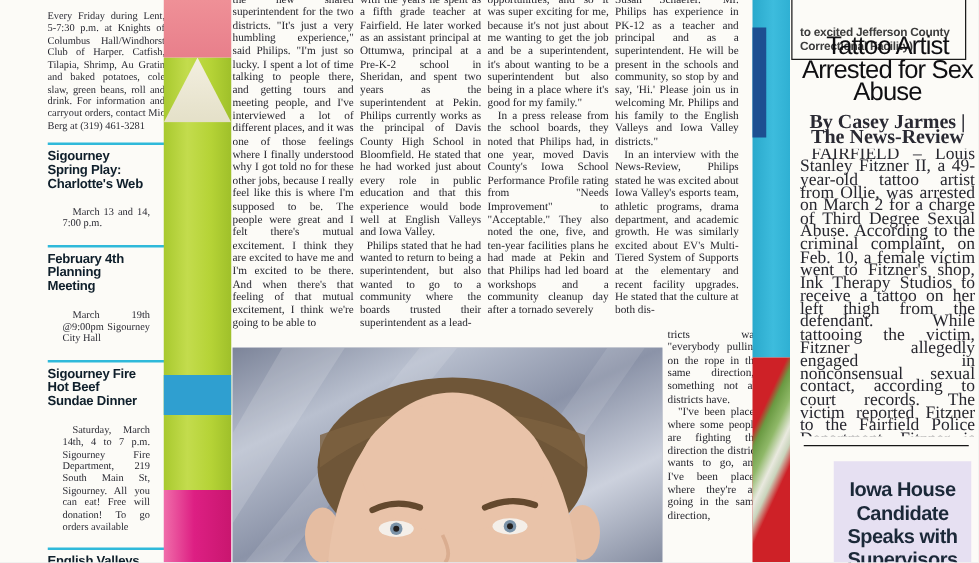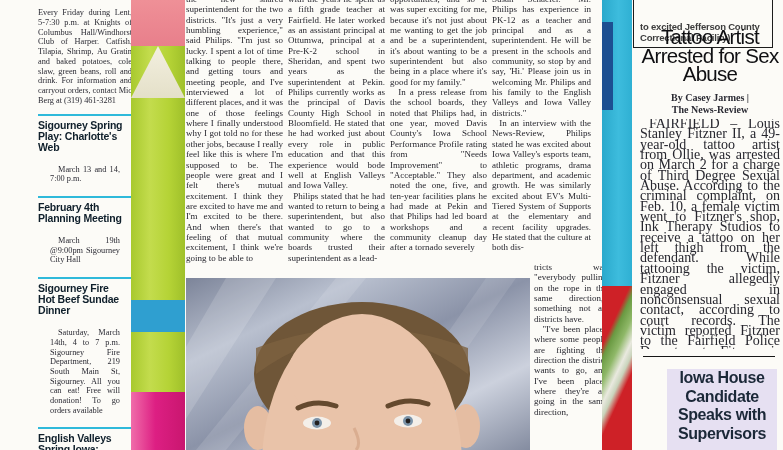--- a/index.html
+++ b/index.html
@@ -5,21 +5,21 @@
   html,body{margin:0;padding:0;background:#e9e9e9;}
   .page{position:relative;width:783px;height:450px;background:#fcfbf7;overflow:hidden;
         font-family:"Liberation Serif",serif;color:#26262e;}
   .abs{position:absolute;}
 
   
   .events{left:38px;top:0;width:94px;height:450px;overflow:hidden;}
   .events .intro{font-size:8.3px;line-height:9.7px;text-align:justify;color:#2a2a33;}
   .ev-divider{border-top:2.5px solid #2fb9da;margin:7px 0 4px 0;height:0;}
   .ev-title{font-family:"Liberation Sans",sans-serif;font-weight:bold;font-size:10.5px;
-            line-height:11px;color:#0f1f2b;margin:0 5px 2px 0;letter-spacing:-.2px;}
+            line-height:11px;color:#0f1f2b;margin:0 16px 2px 0;letter-spacing:-.2px;}
   .ev-details{font-size:8.3px;line-height:9.7px;text-align:justify;text-indent:8px;color:#2a2a33;margin:12px;}
 
   
   .strip-left{left:131px;top:0;width:54px;height:450px;}
   .strip-left .seg{position:absolute;left:0;width:100%;}
   .sl-pink{top:0;height:46px;background:linear-gradient(180deg,#ef9097,#e87f8b);}
   .sl-lime{top:46px;height:346px;background:linear-gradient(90deg,#a8c92e 0%,#c3dc4d 35%,#b5d336 70%,#9fc02a 100%);}
   .sl-tip{top:46px;left:22px;width:24px;height:52px;background:linear-gradient(180deg,#f3efe0,#e4e0c8);
           clip-path:polygon(50% 0,100% 100%,0 100%);}
   .sl-blue{top:300px;left:0;width:13px;height:32px;background:#2f9fd0;}
@@ -47,26 +47,26 @@
 
   
   .caption-box{left:633px;top:-10px;width:140px;height:58px;border:1.5px solid #1c1c1c;
      box-sizing:border-box;display:flex;align-items:flex-end;padding:3px 6px 4px 6px;
      font-family:"Liberation Sans",sans-serif;font-weight:bold;font-size:9.5px;line-height:11px;
      color:#3c3c3c;letter-spacing:-.2px;}
   .headline{left:640px;top:28px;width:140px;text-align:center;
      font-family:"Liberation Sans",sans-serif;font-weight:normal;font-size:20.5px;line-height:18.5px;
      color:#0f0f12;letter-spacing:-.7px;}
   .byline{left:640px;top:92px;width:140px;text-align:center;font-weight:bold;
-     font-size:10px;line-height:11.5px;color:#2a2a33;white-space:pre-wrap;}
+     font-size:16px;line-height:11.5px;color:#2a2a33;white-space:pre-wrap;}
   .rbody{left:640px;top:119px;width:140px;height:230px;font-size:14px;line-height:10.35px;
      text-align:justify;text-indent:9px;color:#26262e;overflow:hidden;}
   .rule{left:643px;top:356px;width:132px;border-top:1.5px solid #161616;height:0;}
   .promo{left:667px;top:369px;width:110px;height:81px;background:#e6e0f2;
-     display:flex;justify-content:center;align-items:flex-start;padding-top:0;box-sizing:border-box;}
+     display:flex;justify-content:center;align-items:flex-start;padding-top:15px;box-sizing:border-box;}
   .promo-title{font-family:"Liberation Sans",sans-serif;font-weight:bold;font-size:16px;
      line-height:18.5px;color:#1b2838;text-align:center;letter-spacing:-.4px;}
 </style>
 </head>
 <body>
 
 <div class="page">
 
   <div class="abs events">
     <p class="intro">Every Friday during Lent, 5-7:30 p.m. at Knights of Columbus Hall/Windhorst Club of Harper. Catfish, Tilapia, Shrimp, Au Gratin and baked potatoes, cole slaw, green beans, roll and drink. For information and carryout orders, contact Mic Berg at (319) 461-3281</p>

